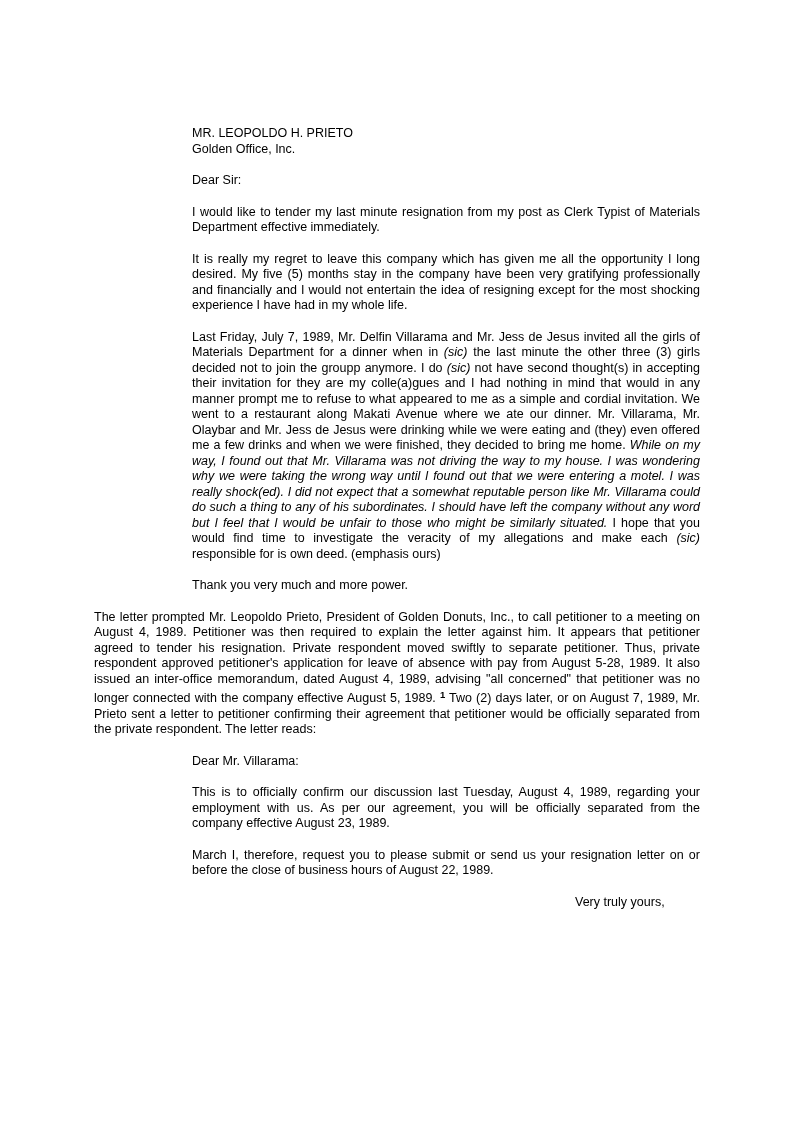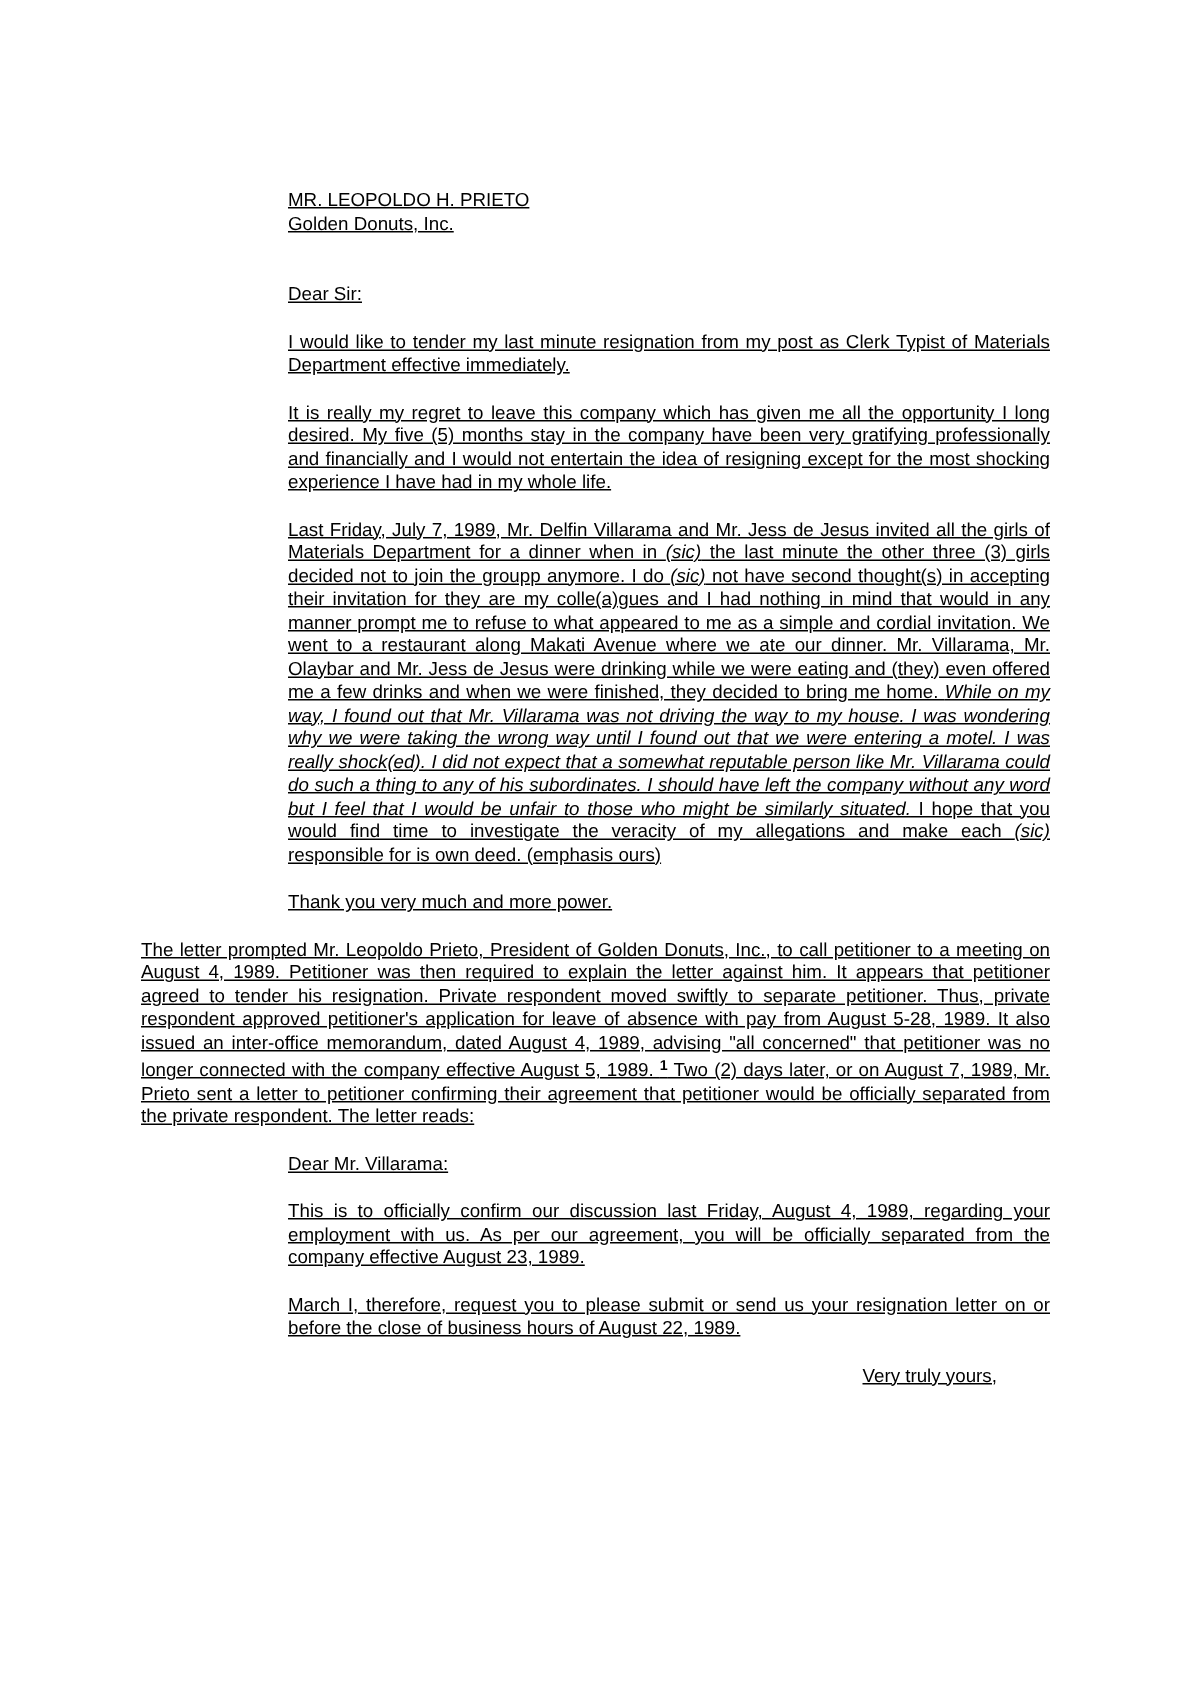--- a/index.html
+++ b/index.html
@@ -12,46 +12,46 @@
     font-family: "Liberation Sans", sans-serif;
     font-size: 12.5px;
     line-height: 15.5px;
     box-sizing: border-box;
     padding: 126px 93px 40px 94px;
     overflow: hidden;
   }
   .quote { margin-left: 98px; }
   .quote-2 { margin-top: 6px; }
   .addr div { margin: 0; }
-  .addr { margin: 0 0 32px 0; text-decoration: underline; }
-  .para { margin: 0 0 16px 0; text-decoration: underline; }
+  .addr { margin: 0 0 16px 0; }
+  .para { margin: 0 0 16px 0; }
   .just { text-align: justify; }
   .i { font-style: italic; }
   .sup { font-weight: bold; font-size: 9.5px; vertical-align: 4px; }
   .valediction { margin-left: 383px; margin-bottom: 16px; }
 </style>
 </head>
 <body>
 
 <div class="page">
 
   <section class="quote">
     <div class="addr">
       <div>MR. LEOPOLDO H. PRIETO</div>
-      <div>Golden Donuts, Inc.</div>
+      <div>Golden Office, Inc.</div>
     </div>
     <p class="para">Dear Sir:</p>
     <p class="para just">I would like to tender my last minute resignation from my post as Clerk Typist of Materials Department effective immediately.</p>
     <p class="para just">It is really my regret to leave this company which has given me all the opportunity I long desired. My five (5) months stay in the company have been very gratifying professionally and financially and I would not entertain the idea of resigning except for the most shocking experience I have had in my whole life.</p>
     <p class="para just"><span>Last Friday, July 7, 1989, Mr. Delfin Villarama and Mr. Jess de Jesus invited all the girls of Materials Department for a dinner when in </span><span class="i">(sic)</span><span> the last minute the other three (3) girls decided not to join the groupp anymore. I do </span><span class="i">(sic)</span><span> not have second thought(s) in accepting their invitation for they are my colle(a)gues and I had nothing in mind that would in any manner prompt me to refuse to what appeared to me as a simple and cordial invitation. We went to a restaurant along Makati Avenue where we ate our dinner. Mr. Villarama, Mr. Olaybar and Mr. Jess de Jesus were drinking while we were eating and (they) even offered me a few drinks and when we were finished, they decided to bring me home. </span><span class="i">While on my way, I found out that Mr. Villarama was not driving the way to my house. I was wondering why we were taking the wrong way until I found out that we were entering a motel. I was really shock(ed). I did not expect that a somewhat reputable person like Mr. Villarama could do such a thing to any of his subordinates. I should have left the company without any word but I feel that I would be unfair to those who might be similarly situated.</span><span> I hope that you would find time to investigate the veracity of my allegations and make each </span><span class="i">(sic)</span><span> responsible for is own deed. (emphasis ours)</span></p>
     <p class="para">Thank you very much and more power.</p>
   </section>
 
   <p class="para just"><span>The letter prompted Mr. Leopoldo Prieto, President of Golden Donuts, Inc., to call petitioner to a meeting on August 4, 1989. Petitioner was then required to explain the letter against him. It appears that petitioner agreed to tender his resignation. Private respondent moved swiftly to separate petitioner. Thus, private respondent approved petitioner's application for leave of absence with pay from August 5-28, 1989. It also issued an inter-office memorandum, dated August 4, 1989, advising "all concerned" that petitioner was no longer connected with the company effective August 5, 1989. </span><span class="sup" style="font-weight: bold;">1</span><span> Two (2) days later, or on August 7, 1989, Mr. Prieto sent a letter to petitioner confirming their agreement that petitioner would be officially separated from the private respondent. The letter reads:</span></p>
 
   <section class="quote quote-2">
     <p class="para">Dear Mr. Villarama:</p>
-    <p class="para just">This is to officially confirm our discussion last Friday, August 4, 1989, regarding your employment with us. As per our agreement, you will be officially separated from the company effective August 23, 1989.</p>
+    <p class="para just">This is to officially confirm our discussion last Tuesday, August 4, 1989, regarding your employment with us. As per our agreement, you will be officially separated from the company effective August 23, 1989.</p>
     <p class="para just">March I, therefore, request you to please submit or send us your resignation letter on or before the close of business hours of August 22, 1989.</p>
     <p class="para valediction">Very truly yours,</p>
   </section>
 
 </div>
 
 </body></html>

